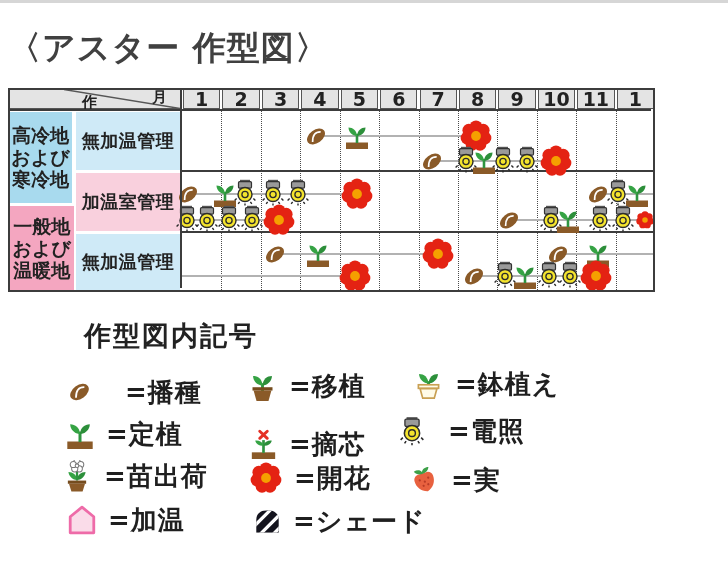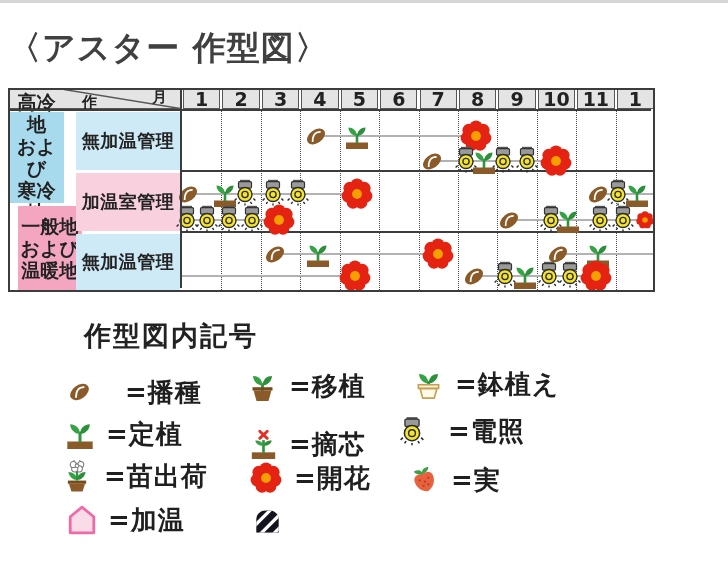--- a/index.html
+++ b/index.html
@@ -47,26 +47,26 @@
       <div class="header-cell abs" style="left: 261.833px; top: 89px; width: 37.4167px; height: 20px;">3</div>
       <div class="header-cell abs" style="left: 301.25px; top: 89px; width: 37.4167px; height: 20px;">4</div>
       <div class="header-cell abs" style="left: 340.667px; top: 89px; width: 37.4167px; height: 20px;">5</div>
       <div class="header-cell abs" style="left: 380.083px; top: 89px; width: 37.4167px; height: 20px;">6</div>
       <div class="header-cell abs" style="left: 419.5px; top: 89px; width: 37.4167px; height: 20px;">7</div>
       <div class="header-cell abs" style="left: 458.917px; top: 89px; width: 37.4167px; height: 20px;">8</div>
       <div class="header-cell abs" style="left: 498.333px; top: 89px; width: 37.4167px; height: 20px;">9</div>
       <div class="header-cell abs" style="left: 537.75px; top: 89px; width: 37.4167px; height: 20px;">10</div>
       <div class="header-cell abs" style="left: 577.167px; top: 89px; width: 37.4167px; height: 20px;">11</div>
       <div class="header-cell abs" style="left: 616.583px; top: 89px; width: 37.4167px; height: 20px;">1</div>
-      <div class="cell region-cell abs" style="left: 9.5px; top: 111.5px; width: 54px; height: 91px; background: rgb(168, 218, 238);">
+      <div class="cell region-cell abs" style="left: 9.5px; top: 111.5px; width: 62px; height: 91px; background: rgb(168, 218, 238);">
         <span>高冷地</span>
         <span>および</span>
         <span>寒冷地</span>
       </div>
-      <div class="cell region-cell abs" style="left: 9.5px; top: 205.5px; width: 64.5px; height: 85px; background: rgb(244, 166, 192); margin-left: 8px;">
+      <div class="cell region-cell abs" style="left: 9.5px; top: 205.5px; width: 64.5px; height: 85px; background: rgb(244, 166, 192);">
         <span>一般地</span>
         <span>および</span>
         <span>温暖地</span>
       </div>
       <div class="cell type-cell abs" style="left: 76px; top: 111.5px; width: 104px; height: 58px; background: rgb(207, 234, 247);">無加温管理</div>
       <div class="cell type-cell abs" style="left: 76px; top: 172.5px; width: 104px; height: 58px; background: rgb(249, 208, 221);">加温室管理</div>
       <div class="cell type-cell abs" style="left: 76px; top: 233.5px; width: 104px; height: 57px; background: rgb(207, 234, 247);">無加温管理</div>
       <div class="dotted abs" style="left: 221.417px; top: 110px; width: 0px; height: 182px;"></div>
       <div class="dotted abs" style="left: 260.833px; top: 110px; width: 0px; height: 182px;"></div>
       <div class="dotted abs" style="left: 300.25px; top: 110px; width: 0px; height: 182px;"></div>
@@ -628,14 +628,15 @@
             <clipPath id="shd-clip">
               <path d="M2 23 V11 C2 5 6.5 2 12.5 2 C18.5 2 23 5 23 11 V23 Z"></path>
             </clipPath>
           </defs>
     <g clip-path="url(#shd-clip)">
             <rect width="25" height="25" fill="#14141e"></rect>
     <path d="M-3 20 L20 -3 M3 27 L27 3 M10 32 L33 9" stroke="#fff" stroke-width="3"></path>
           </g>
         </svg>
       </span>
+      <span class="legend-label">=シェード</span>
     </div>
   </div>
 
 </body></html>

